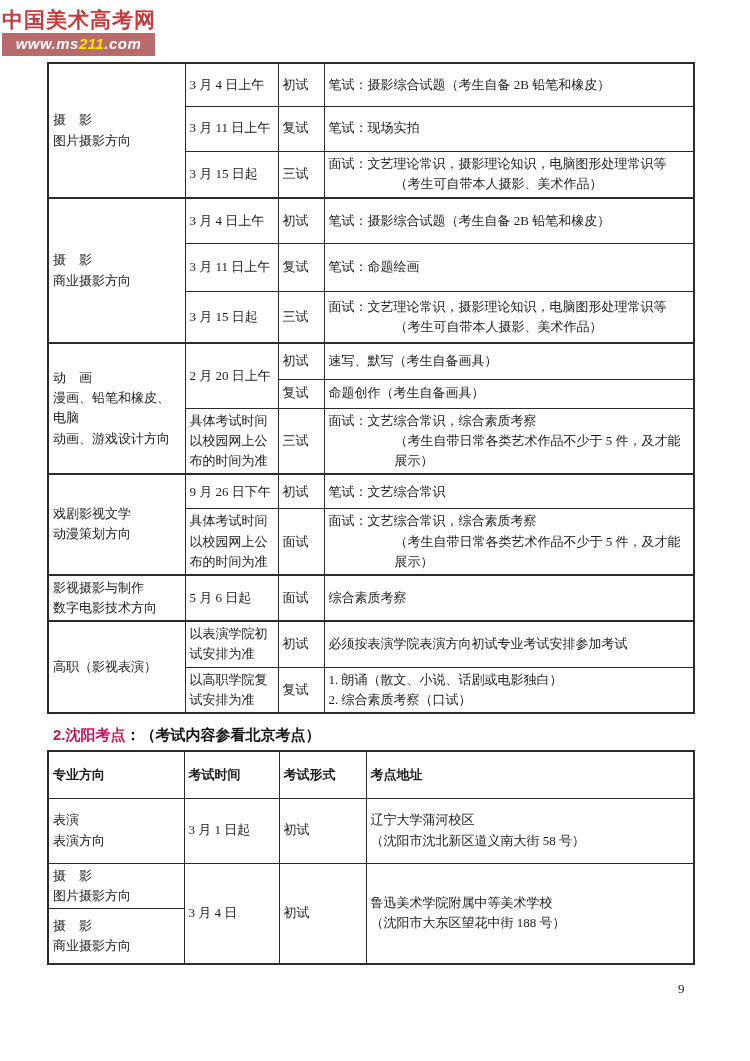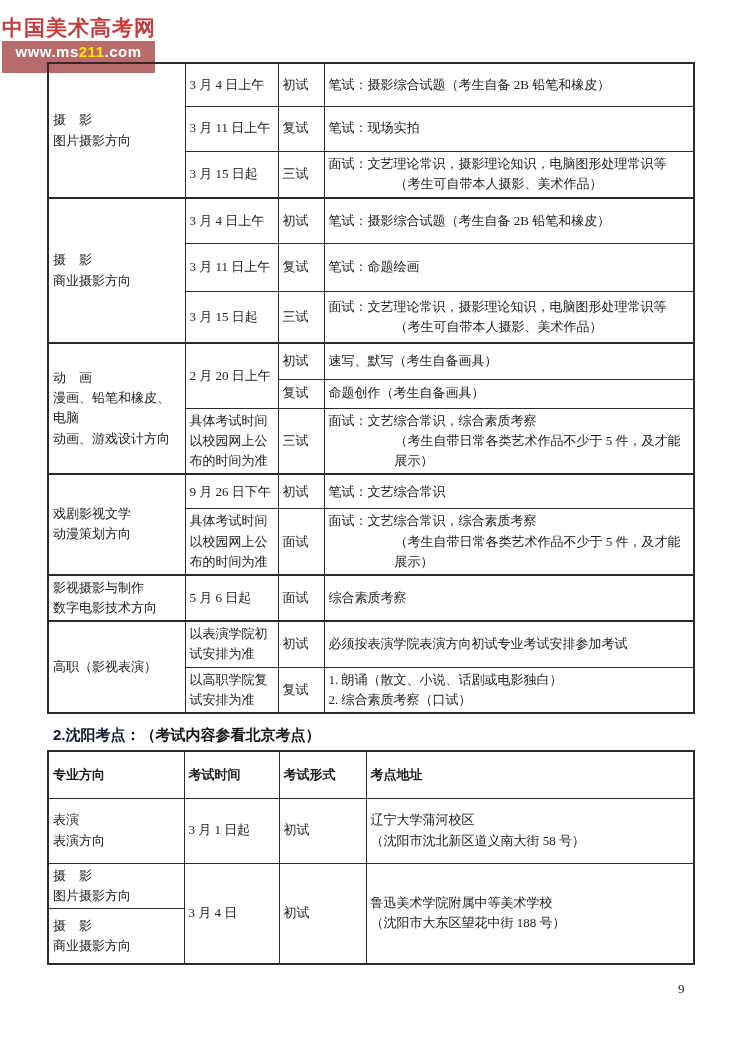--- a/index.html
+++ b/index.html
@@ -2,30 +2,31 @@
 <html><head>
 <meta charset="utf-8">
 <style>
   html,body{margin:0;padding:0;}
   body{
     width:750px;height:1061px;position:relative;background:#ffffff;
     font-family:"Liberation Serif","DejaVu Serif",serif;color:#1c1c1c;
     overflow:hidden;
   }
   
-  .logo{position:absolute;left:2px;top:16px;}
+  .logo{position:absolute;left:2px;top:8px;}
   .logo-title{
     font-family:"Liberation Sans","DejaVu Sans",sans-serif;font-weight:bold;
     font-size:21px;line-height:24px;color:#c43c3c;letter-spacing:1px;white-space:nowrap;
   }
   .logo-bar{
-    margin-top:1px;width:153px;height:32px;background:#b96a6a;
+    margin-top:1px;width:153px;height:23px;background:#b96a6a;
     font-family:"Liberation Sans","DejaVu Sans",sans-serif;font-weight:bold;
     font-size:15px;line-height:21px;color:#ffffff;text-align:center;letter-spacing:0.5px;
     white-space:nowrap;
+    font-style:italic;
   }
   .logo-bar .hl{color:#ffe400;}
   
   table.t{
     border-collapse:collapse;table-layout:fixed;position:absolute;left:47px;
     border:2px solid #2b2b2b;
   }
   table.t td,table.t th{
     border:1px solid #2b2b2b;font-size:13px;text-align:left;vertical-align:middle;
     padding:2px 4px;line-height:1.55;overflow:hidden;
@@ -34,21 +35,21 @@
   td.content{text-align:left;padding-left:12px;padding-right:6px;}
   .ind{padding-left:66px;}
   .small{font-size:10.5px;line-height:1.55;}
   th.hd{font-family:"Liberation Sans","DejaVu Sans",sans-serif;font-weight:bold;font-size:14px;}
   
   .sec-heading{
     position:absolute;left:53px;top:726px;
     font-family:"Liberation Sans","DejaVu Sans",sans-serif;font-weight:bold;font-size:15px;
     white-space:nowrap;color:#111111;
   }
-  .sec-heading .red{color:#0f172a;}
+  .sec-heading .red{color:#be185d;}
   
   .page-num{position:absolute;left:678px;top:981px;font-size:13px;color:#222;}
 </style>
 </head>
 <body>
 
 <div class="logo">
   <div class="logo-title">中国美术高考网</div>
   <div class="logo-bar"><span>www.ms</span><span class="hl">211</span><span>.com</span></div>
 </div>

